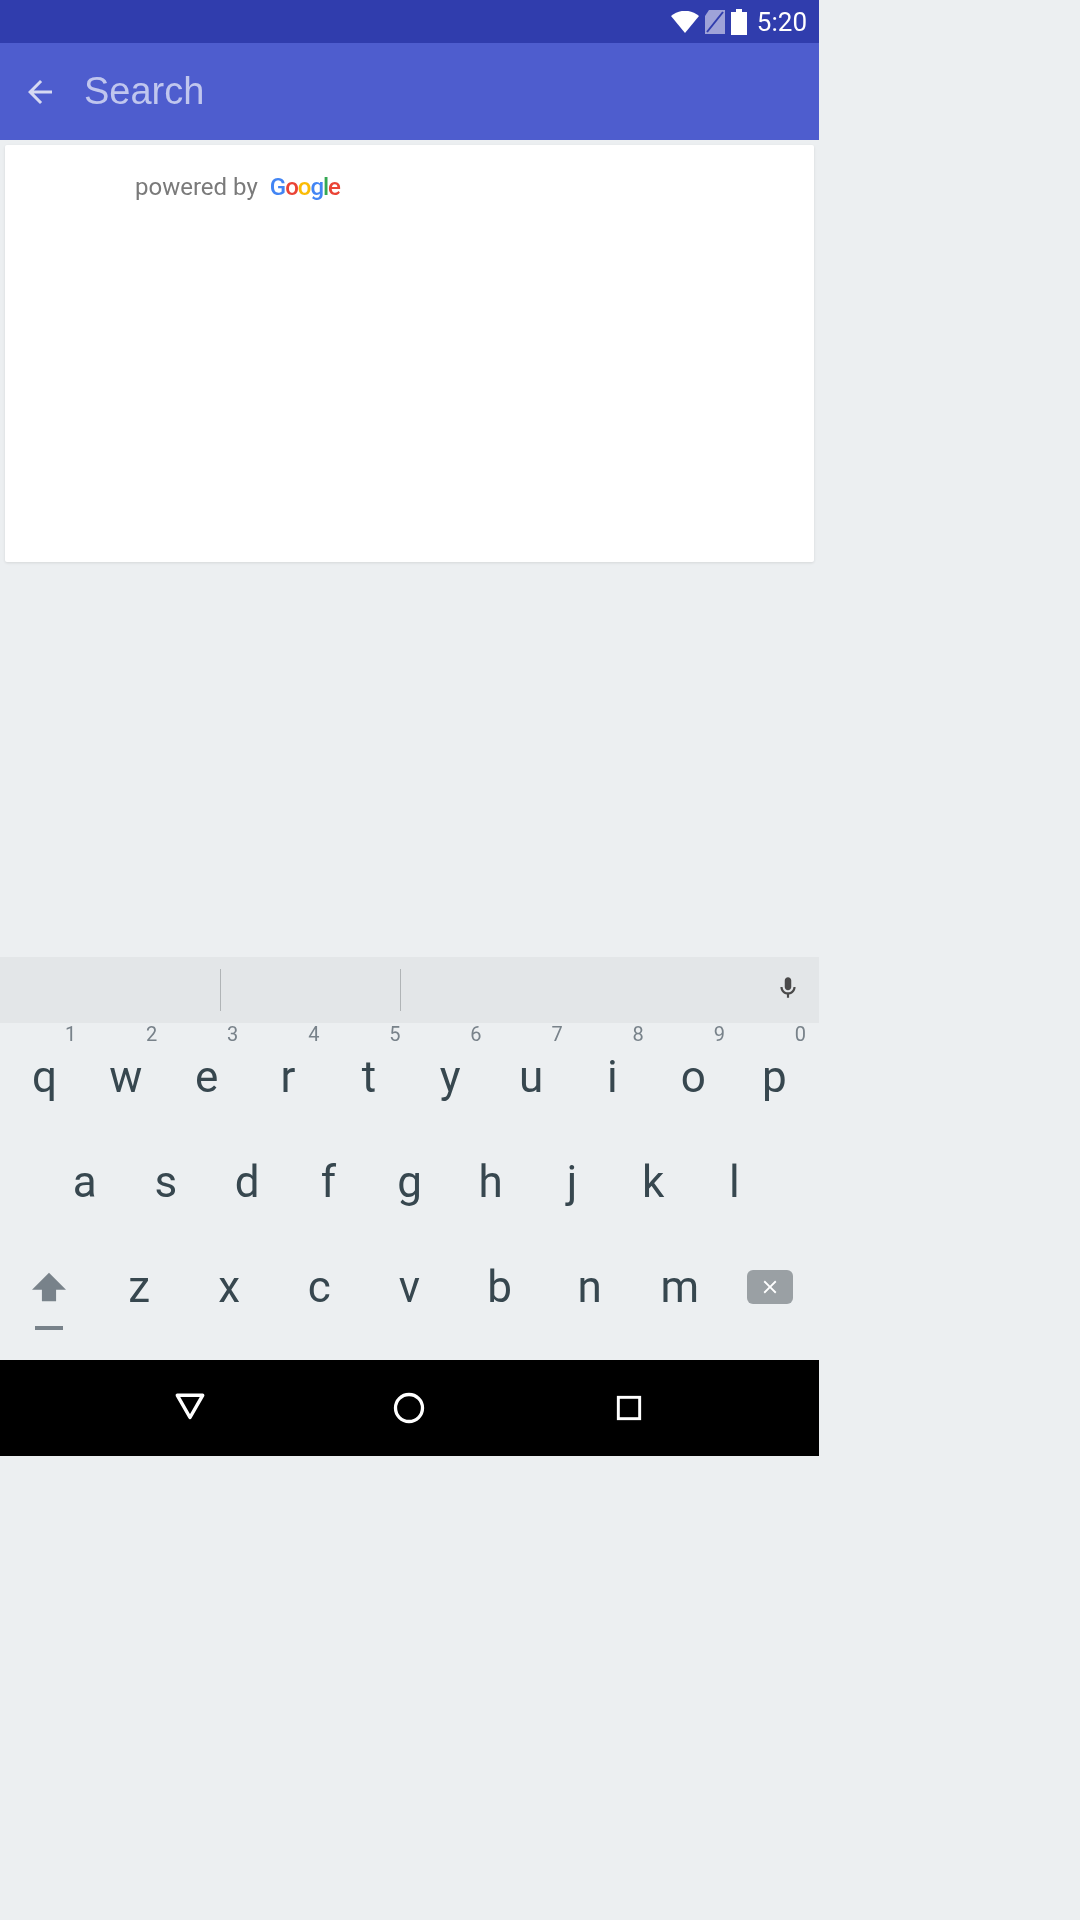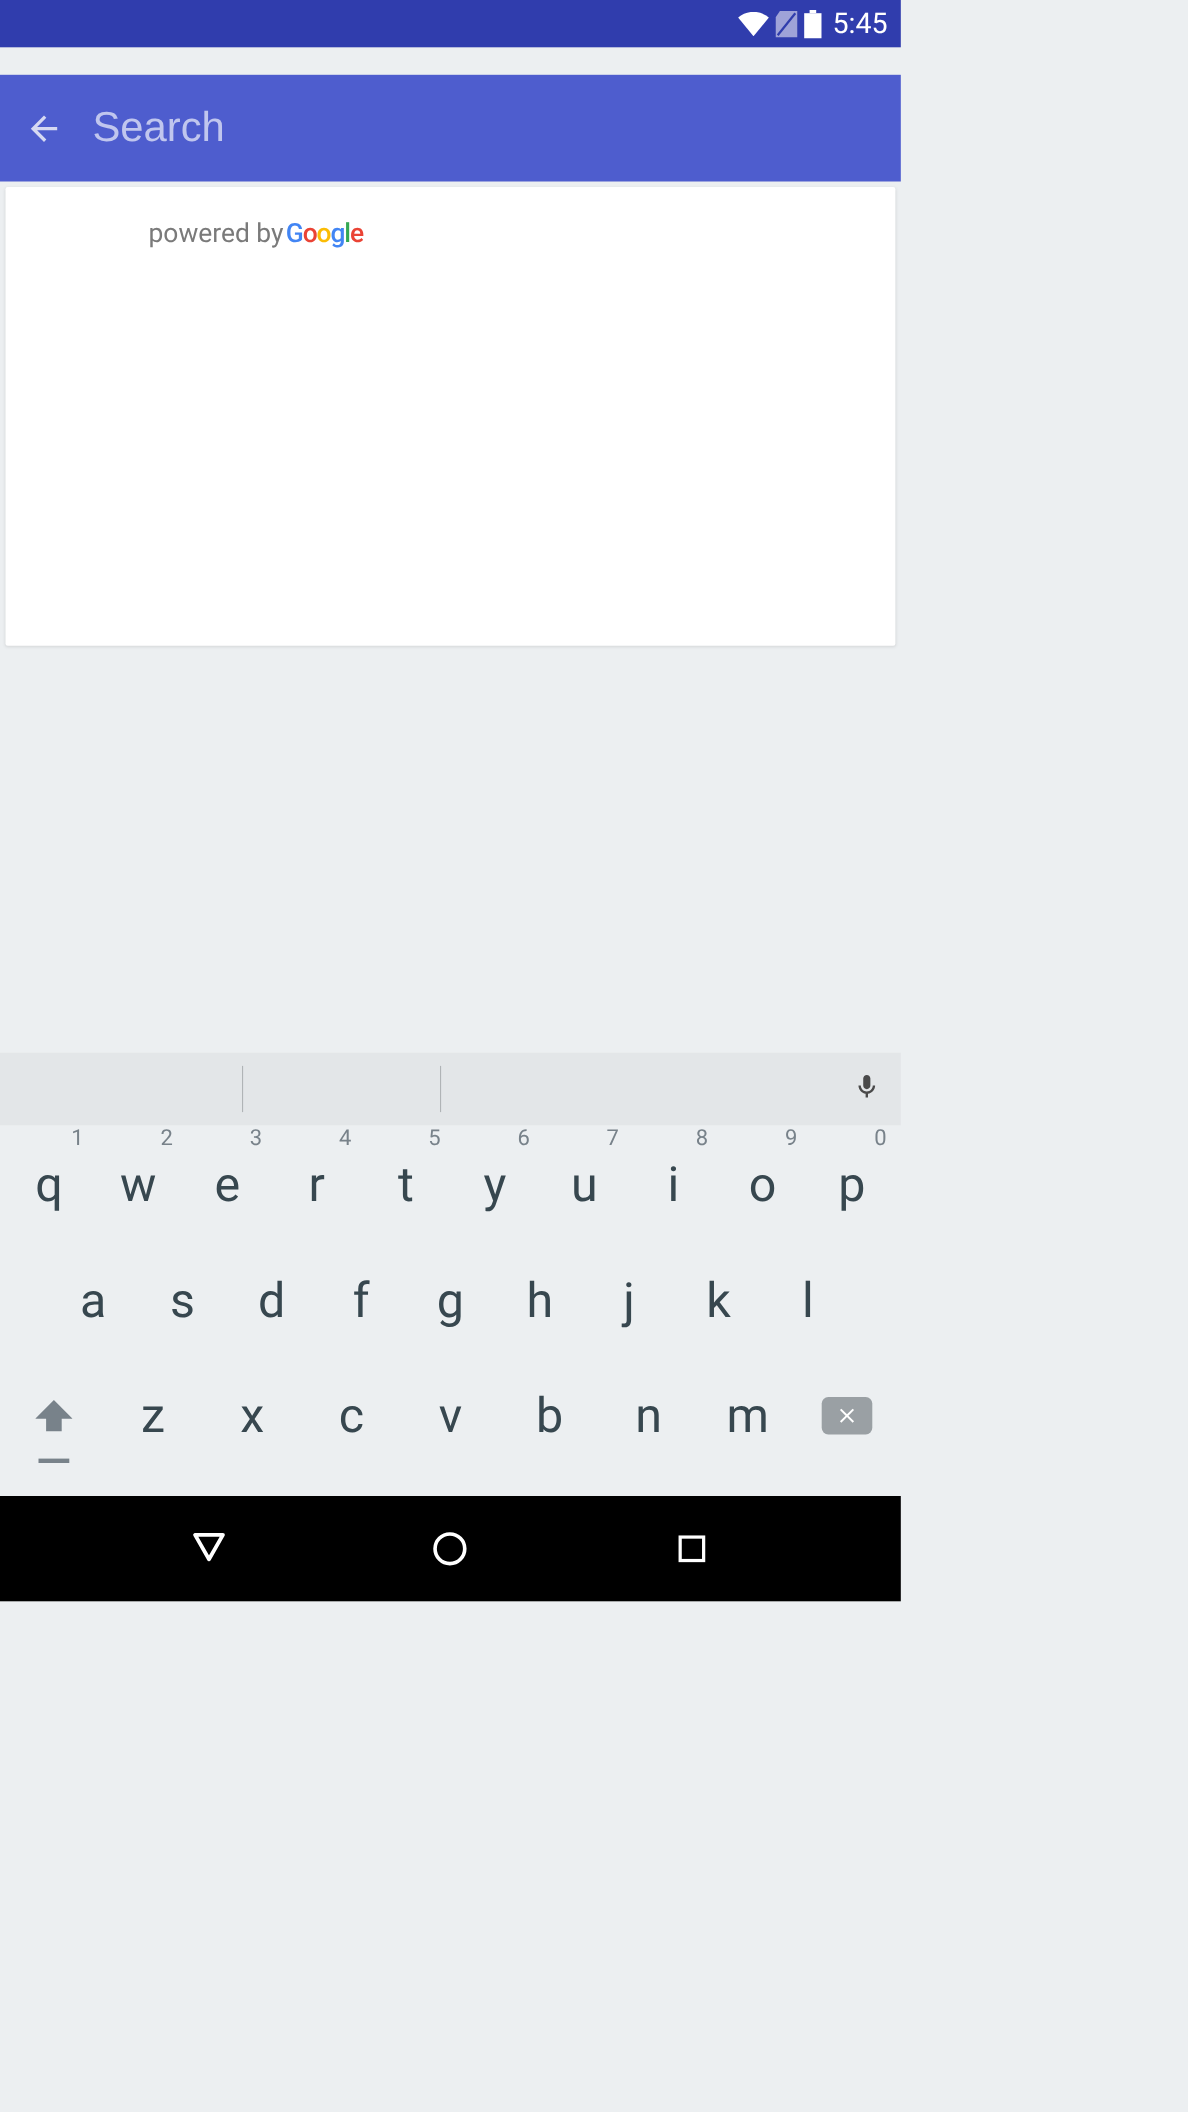--- a/index.html
+++ b/index.html
@@ -32,21 +32,20 @@
     display: block;
   }
   
   
   .app-bar {
     height: 97px;
     background: #4e5dce;
     display: flex;
     align-items: center;
     padding: 0 16px;
-    margin-top: 25px;
   }
   .back-btn {
     width: 48px;
     height: 48px;
     display: flex;
     align-items: center;
     justify-content: center;
     margin-right: 20px;
   }
   .search-input {
@@ -72,21 +71,21 @@
     height: 100%;
     border-radius: 2px;
     box-shadow: 0 1px 3px rgba(0,0,0,0.1);
     padding-top: 28px;
   }
   .powered-row {
     display: flex;
     align-items: baseline;
     justify-content: flex-start;
     padding-left: 130px;
-    gap: 2px;
+    gap: 12px;
   }
   .powered-text {
     color: #7a7a7a;
     font-size: 24px;
   }
   .google-logo {
     font-size: 24px;
     font-weight: 500;
     letter-spacing: -1px;
   }
@@ -249,21 +248,21 @@
         <path d="M4 0 L20 0 L20 24 L0 24 L0 6 Z" fill="#9fa3d8"></path>
         <line x1="2" y1="22" x2="18" y2="2" stroke="#303dad" stroke-width="2"></line>
       </svg>
   </span>
   <span class="battery-icon">
     <svg width="16" height="26" viewBox="0 0 16 26">
         <rect x="5" y="0" width="6" height="3" fill="#fff"></rect>
         <rect x="0" y="3" width="16" height="23" fill="#fff"></rect>
       </svg>
   </span>
-  <span class="clock">5:45</span>
+  <span class="clock">5:20</span>
 </div>
 
 <div class="app-bar">
   <div class="back-btn">
     <svg width="36" height="36" viewBox="0 0 24 24">
       <path d="M20 11H7.83l5.59-5.59L12 4l-8 8 8 8 1.41-1.41L7.83 13H20z" fill="#d6d9f2"></path>
     </svg>
   </div>
   <input class="search-input" type="text" placeholder="Search" style="">
 </div>

